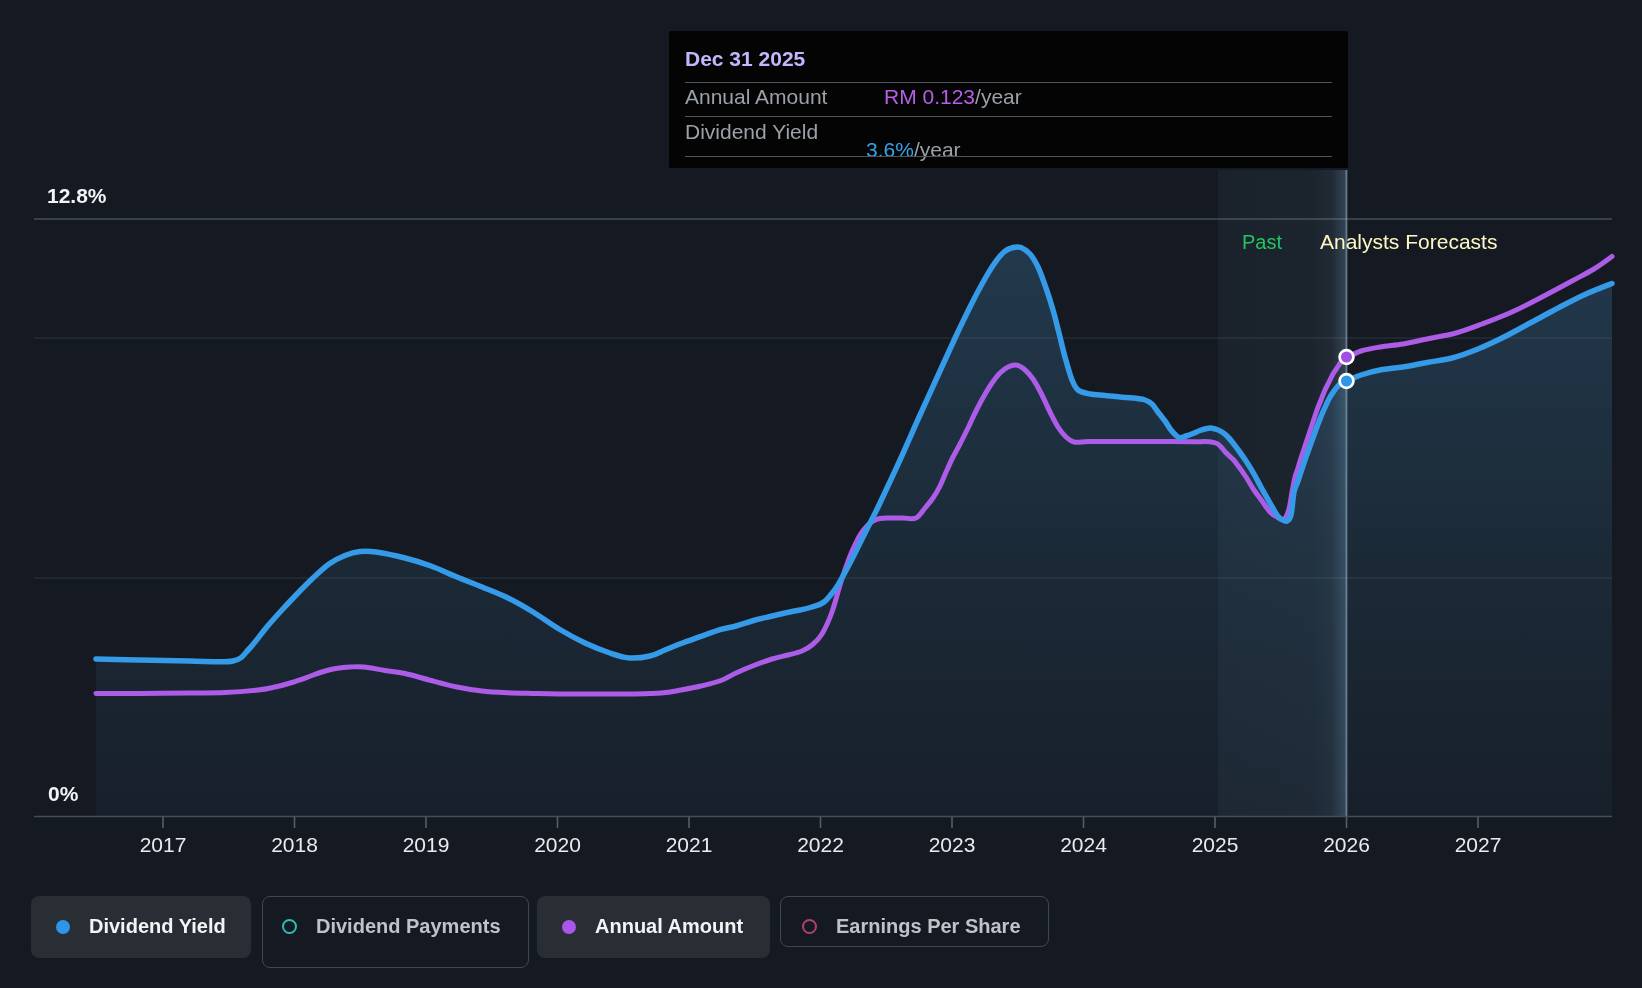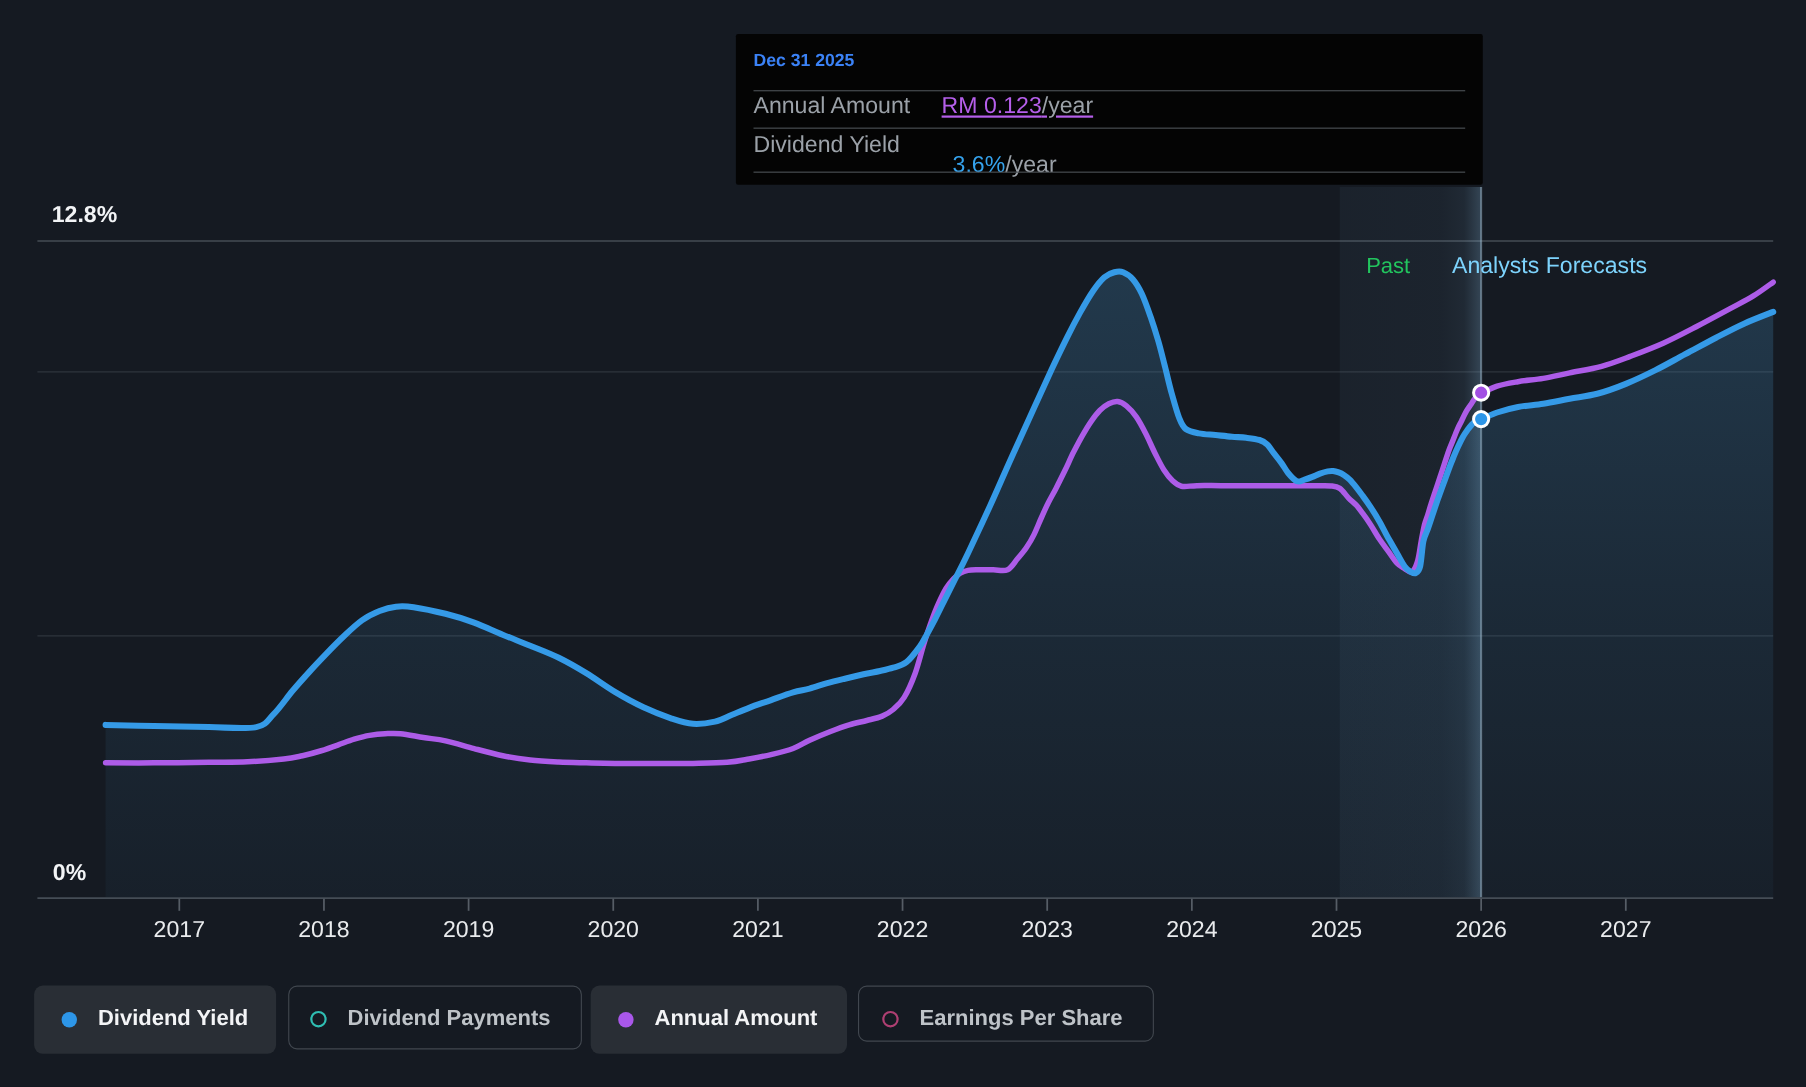--- a/index.html
+++ b/index.html
@@ -63,38 +63,38 @@
   <text x="1215.0" y="852" font-family="Liberation Sans, sans-serif" font-size="21" fill="#e9ebed" text-anchor="middle">2025</text>
   <text x="1346.5" y="852" font-family="Liberation Sans, sans-serif" font-size="21" fill="#e9ebed" text-anchor="middle">2026</text>
   <text x="1478.0" y="852" font-family="Liberation Sans, sans-serif" font-size="21" fill="#e9ebed" text-anchor="middle">2027</text>
 
 </svg>
 
 <div class="abs" style="left:47px;top:184px;font-size:21px;font-weight:bold;color:#f2f4f6;">12.8%</div>
 <div class="abs" style="left:48px;top:782px;font-size:21px;font-weight:bold;color:#f2f4f6;">0%</div>
 
 <div class="abs" style="left:1242px;top:231px;font-size:20px;font-weight:normal;color:#22c55e;">Past</div>
-<div class="abs" style="left:1320px;top:230px;font-size:21px;color:#7dd3fc;">Analysts Forecasts</div>
+<div class="abs" style="left:1320px;top:230px;font-size:21px;color:#fef9c3;">Analysts Forecasts</div>
 
 <div class="abs" style="left:669px;top:31px;width:679px;height:137px;background:#040404;border-radius:2px;">
-  <div class="abs" style="left:16px;top:16px;font-size:16px;font-weight:bold;color:#3b82f6;">Dec 31 2025</div>
+  <div class="abs" style="left:16px;top:16px;font-size:21px;font-weight:bold;color:#c4b5fd;">Dec 31 2025</div>
   <div class="abs" style="left:16px;top:51px;width:647px;height:0;border-top:1px solid #4e5358;"></div>
   <span class="abs" style="left:16px;top:54px;font-size:21px;color:#9ba1a8;">Annual Amount</span>
-  <span class="abs" style="left:187px;top:54px;font-size:21px;color:#b55fea;text-decoration:underline;">RM 0.123<span style="color:#9ba1a8;">/year</span></span>
+  <span class="abs" style="left:215px;top:54px;font-size:21px;color:#b55fea;">RM 0.123<span style="color:#9ba1a8;">/year</span></span>
   <div class="abs" style="left:16px;top:85px;width:647px;height:0;border-top:1px solid #4e5358;"></div>
   <span class="abs" style="left:16px;top:89px;font-size:21px;color:#9ba1a8;">Dividend Yield</span>
   <span class="abs" style="left:197px;top:89px;font-size:21px;color:#35a2ec;margin-top:18px;">3.6%<span style="color:#9ba1a8;">/year</span></span>
   <div class="abs" style="left:16px;top:125px;width:647px;height:0;border-top:1px solid #4e5358;"></div>
 </div>
 
 <div class="abs" style="left:31px;top:896px;width:220px;height:62px;background:#292e35;border-radius:8px;">
   <span style="position:absolute;left:25px;top:24px;width:14px;height:14px;border-radius:50%;background:#2d96e8;"></span>
   <span style="position:absolute;left:58px;top:19px;font-size:20px;font-weight:bold;color:#f3f4f6;">Dividend Yield</span>
 </div>
-<div class="abs" style="left:262px;top:896px;width:267px;height:58px;border:1.5px solid #41474f;border-radius:8px;box-sizing:border-box;">
+<div class="abs" style="left:262px;top:896px;width:267px;height:72px;border:1.5px solid #41474f;border-radius:8px;box-sizing:border-box;">
   <span style="position:absolute;left:19px;top:22px;width:11px;height:11px;border-radius:50%;border:2.5px solid #2fbdb2;"></span>
   <span style="position:absolute;left:53px;top:18px;font-size:20px;font-weight:bold;color:#bec3c8;">Dividend Payments</span>
 </div>
 <div class="abs" style="left:537px;top:896px;width:233px;height:62px;background:#292e35;border-radius:8px;">
   <span style="position:absolute;left:25px;top:24px;width:14px;height:14px;border-radius:50%;background:#a957ea;"></span>
   <span style="position:absolute;left:58px;top:19px;font-size:20px;font-weight:bold;color:#f3f4f6;">Annual Amount</span>
 </div>
 <div class="abs" style="left:780px;top:896px;width:269px;height:51px;border:1.5px solid #41474f;border-radius:8px;box-sizing:border-box;">
   <span style="position:absolute;left:21px;top:22px;width:11px;height:11px;border-radius:50%;border:2.5px solid #ae3f72;"></span>
   <span style="position:absolute;left:55px;top:18px;font-size:20px;font-weight:bold;color:#bec3c8;">Earnings Per Share</span>

